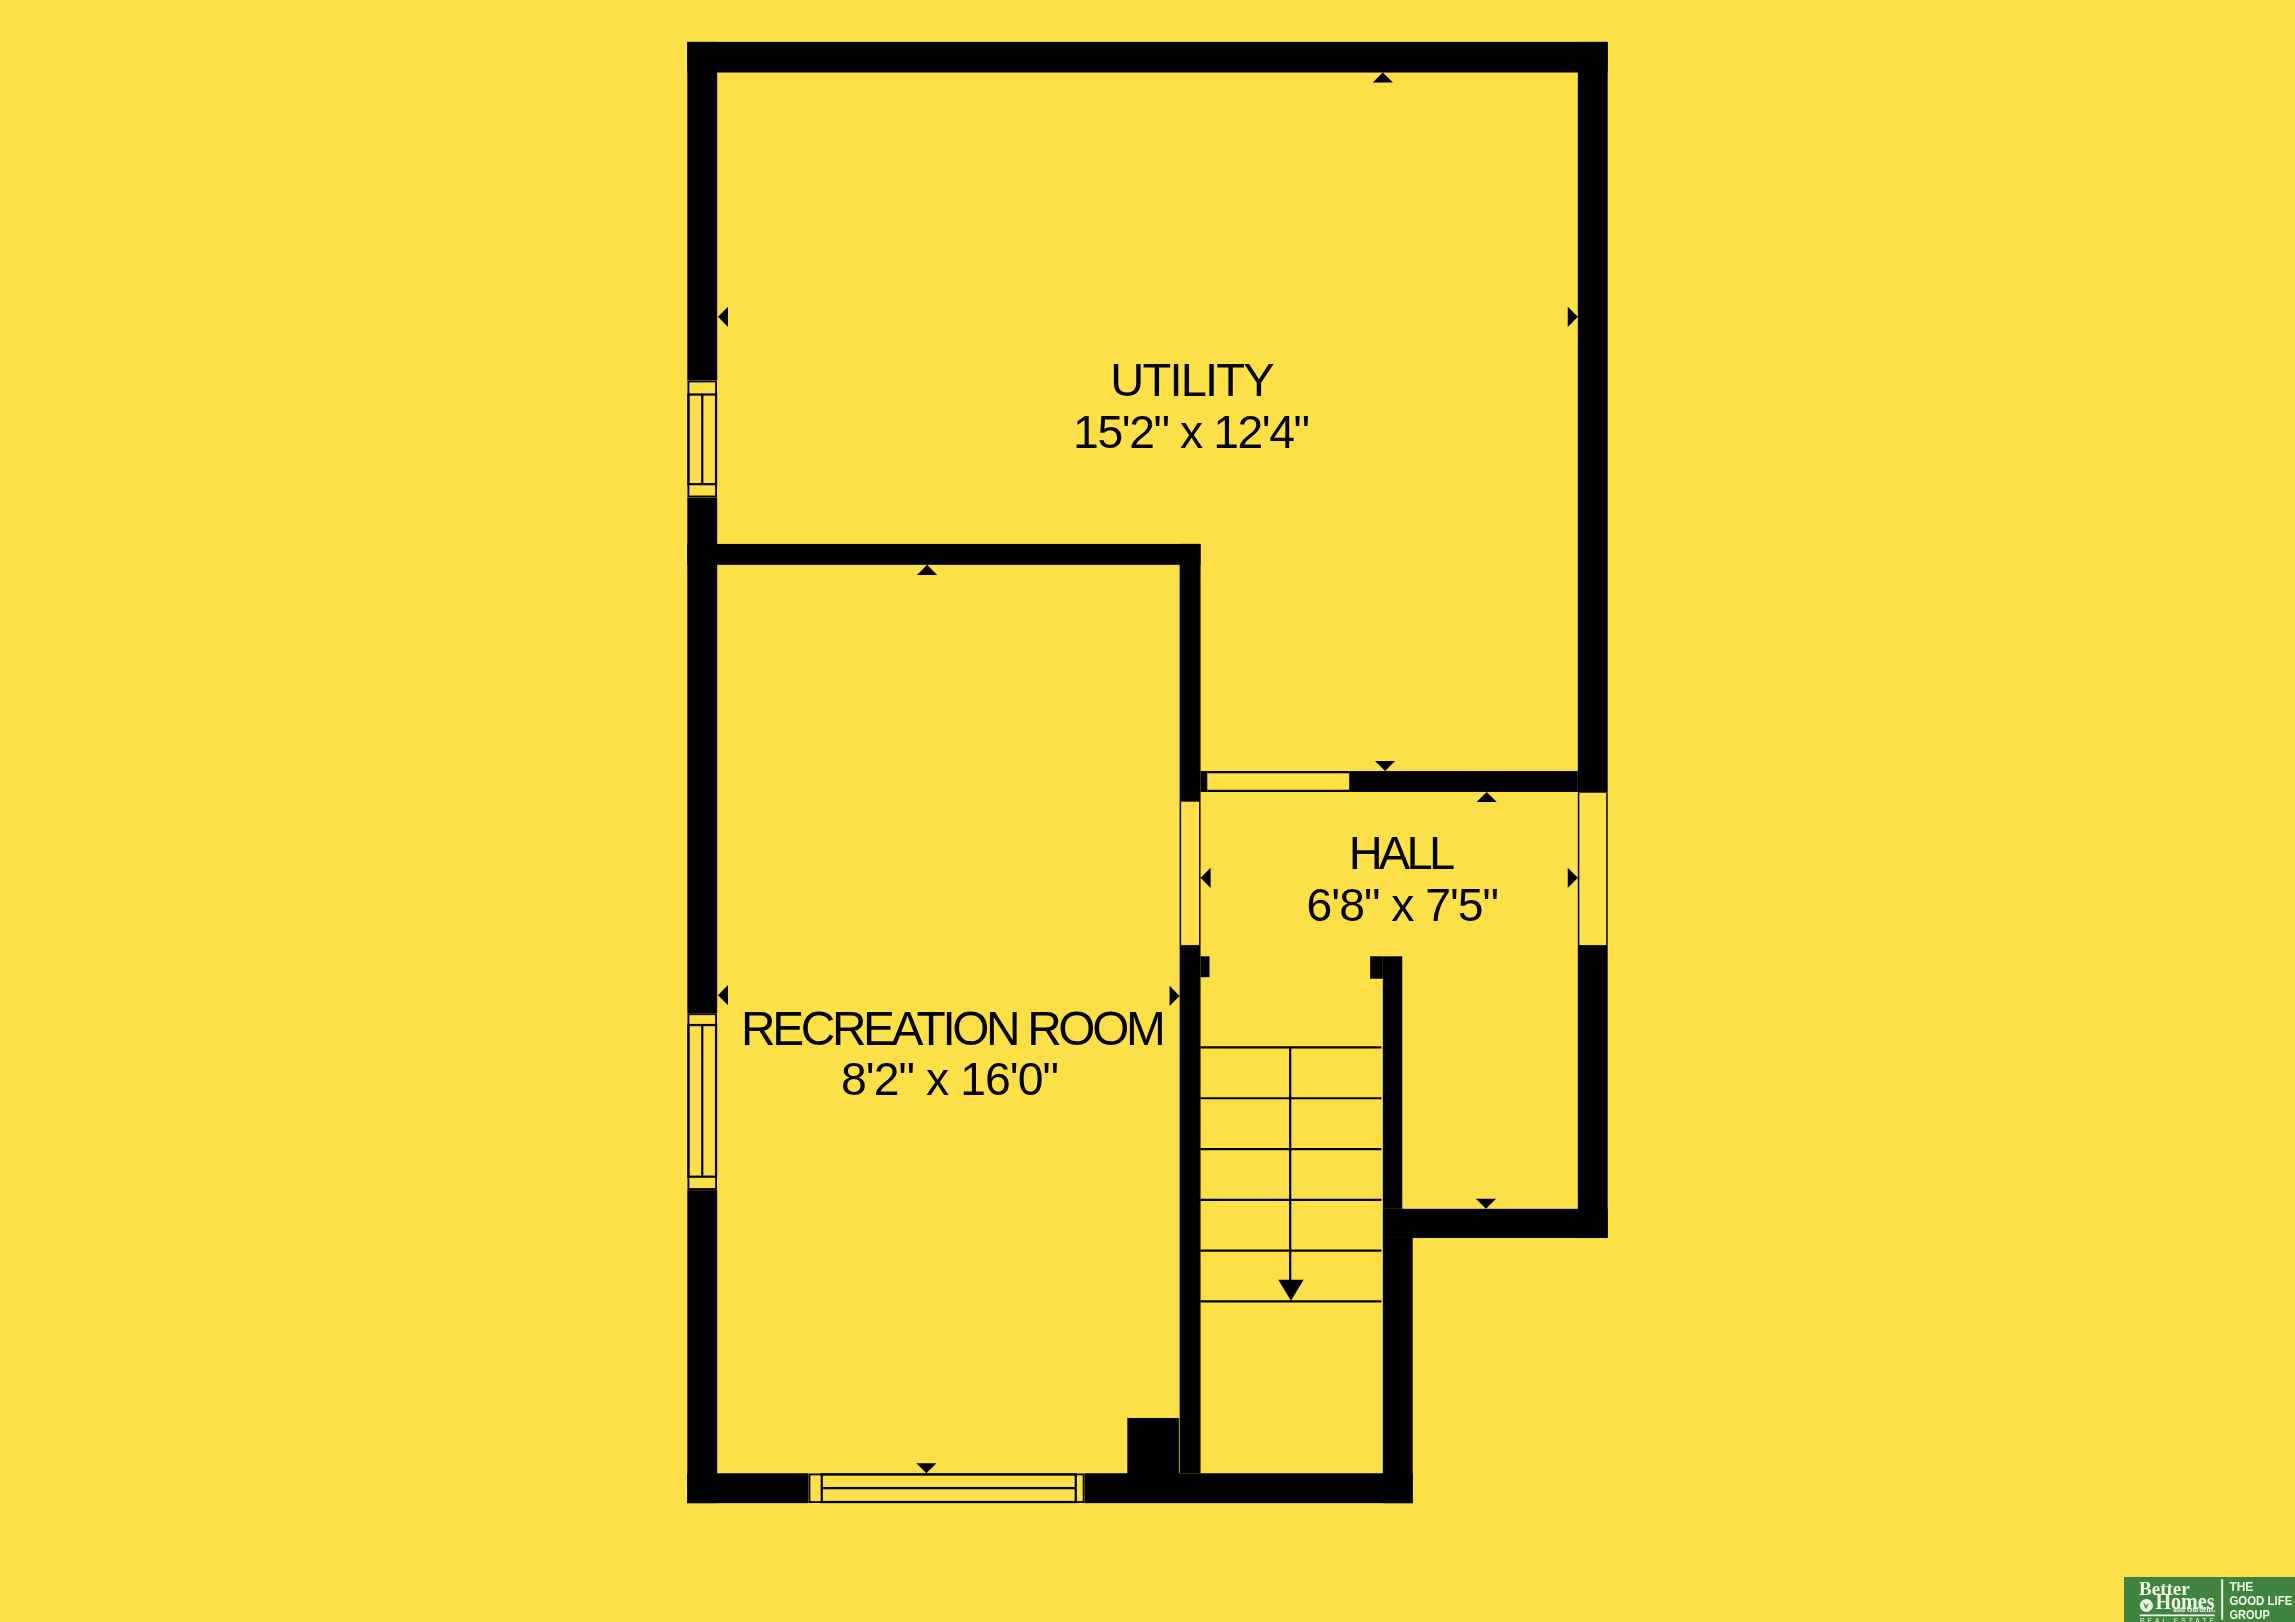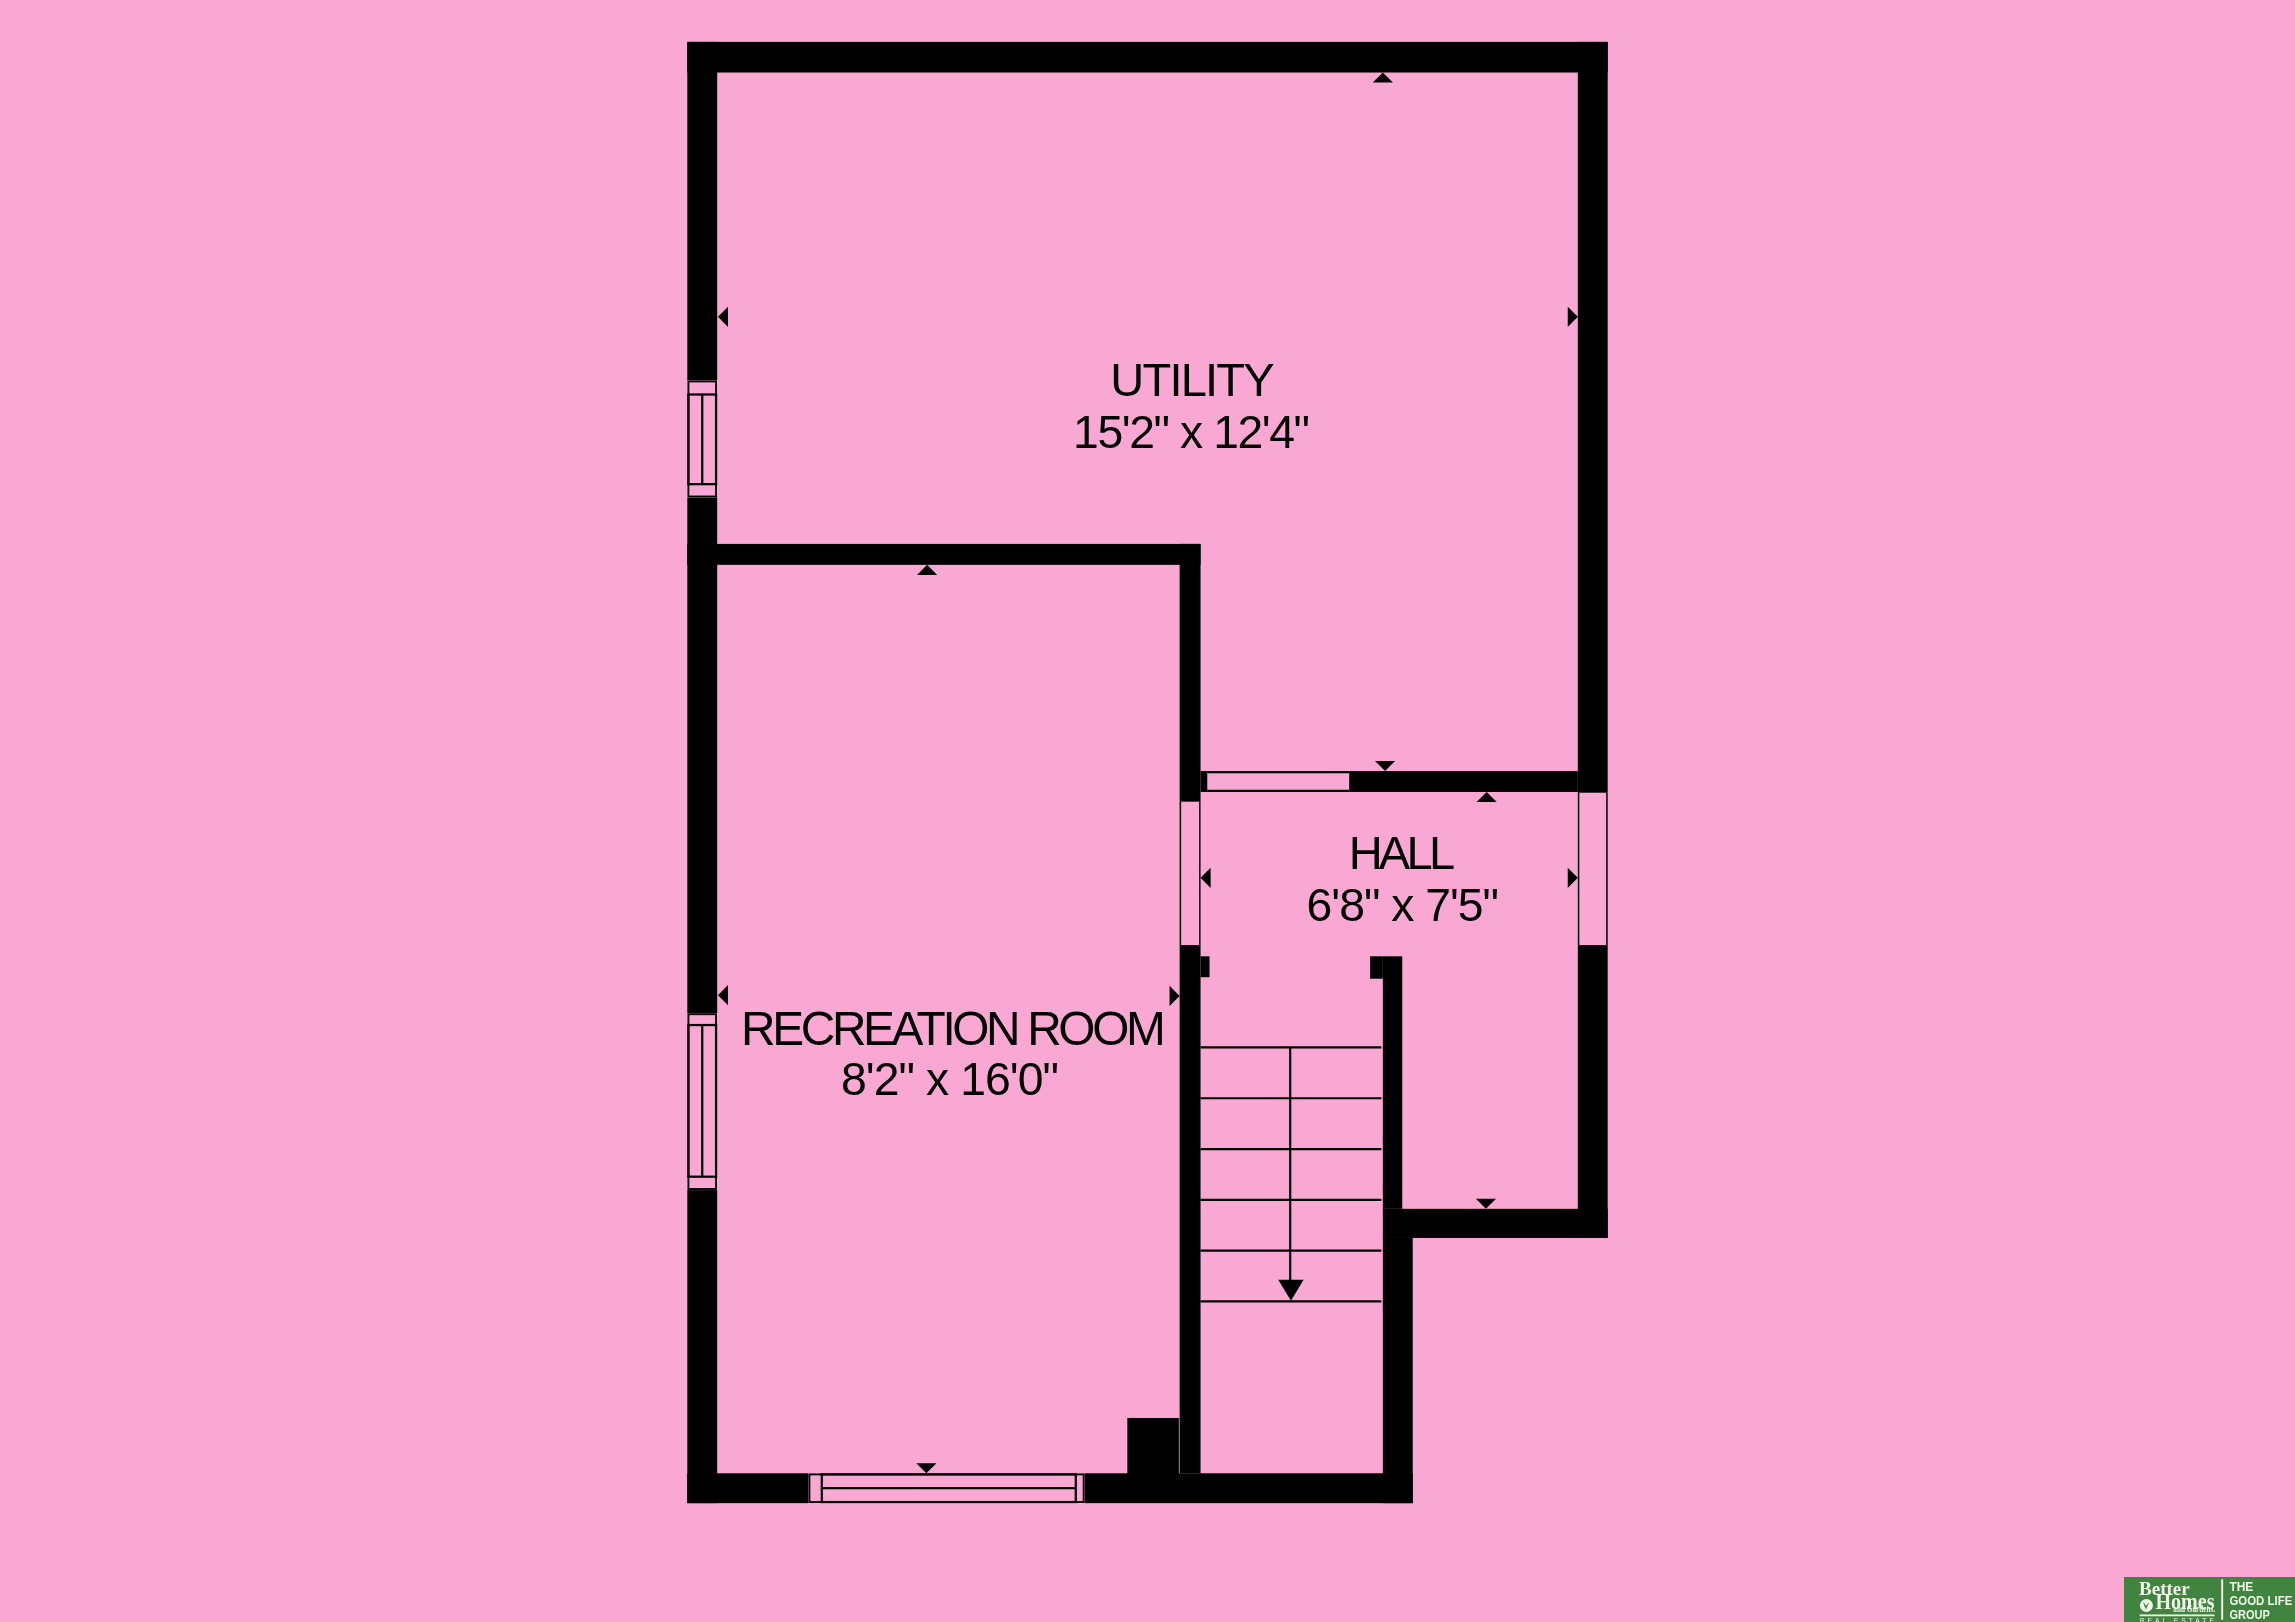--- a/index.html
+++ b/index.html
@@ -1,16 +1,16 @@
 <!DOCTYPE html>
 <html style="font-size:12px"><head>
 <meta charset="utf-8">
 <style>
 html,body{margin:0;padding:0;background:#ffffff;}
-.page{position:relative;width:2295px;height:1622px;background:#f9a8d4;overflow:hidden;font-family:"Liberation Sans",sans-serif;}
+.page{position:relative;width:2295px;height:1622px;background:#fde047;overflow:hidden;font-family:"Liberation Sans",sans-serif;}
 .logo{position:absolute;left:2124px;top:1577px;width:172px;height:45px;background:#41843f;color:#eff6e7;}
 .logo *{position:absolute;white-space:nowrap;}
 </style>
 </head>
 <body>
 <div class="page">
 <svg width="2295" height="1622" viewBox="0 0 3072 2171">
 <g fill="#000000" stroke="none">
 
 <rect x="920" y="56" width="1232" height="41"></rect>

